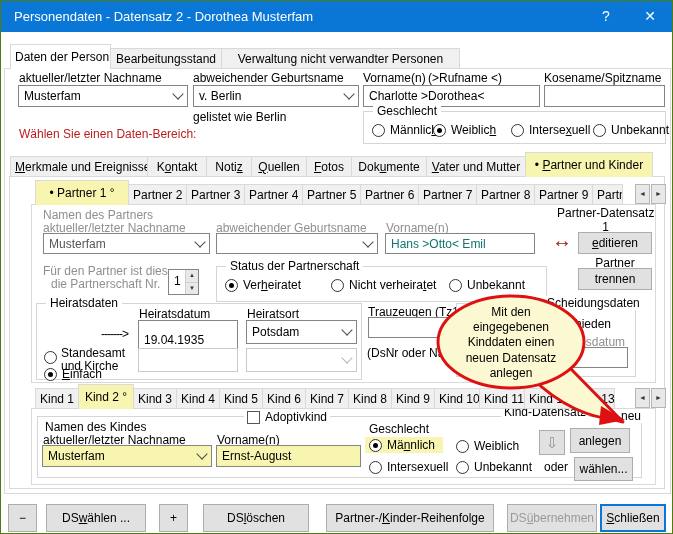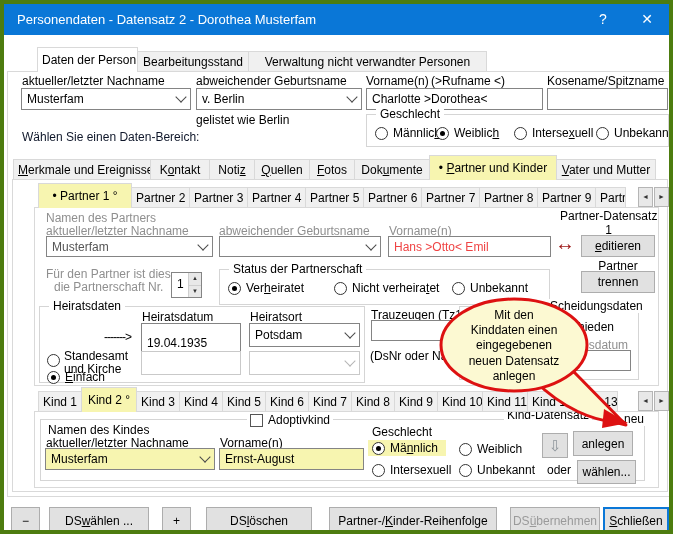--- a/index.html
+++ b/index.html
@@ -1,26 +1,26 @@
 <!DOCTYPE html>
 <html><head>
 <meta charset="utf-8">
 <style>
   html,body{margin:0;padding:0;background:#d8d8d8;}
-  .window{position:relative;width:673px;height:534px;background:#fff;border:4px solid #4d7c0f;
+  .window{position:relative;width:673px;height:534px;background:#fff;border:1px solid #4d7c0f;
           box-sizing:border-box;font-family:"Liberation Sans",sans-serif;font-size:12px;color:#000;
           overflow:hidden;}
   .titlebar{position:absolute;left:0;top:0;width:100%;height:31px;background:#0a77d7;color:#fff;
             display:flex;align-items:center;}
   .titlebar .title{padding-left:13px;font-size:13px;}
   .tb-btn{width:44px;height:31px;line-height:31px;text-align:center;color:#fff;font-size:14px;margin-left:0;}
   .tb-spacer{flex:1;}
   .lbl{position:absolute;white-space:nowrap;}
   .gray{color:#8f8f8f;}
-  .red{color:#0f172a;}
+  .red{color:#b91c1c;}
   .page{position:absolute;background:#fff;border:1px solid #d9d9d9;box-sizing:border-box;}
   .tabstrip{position:absolute;display:flex;align-items:flex-end;z-index:3;}
   .tab{box-sizing:border-box;height:21px;border:1px solid #d9d9d9;background:#f0f0f0;
        text-align:center;padding:3px 4px 0 4px;white-space:nowrap;overflow:hidden;margin-left:-1px;}
   .tab:first-child{margin-left:0;}
   .tab.active{height:25px;background:#fff;border-bottom:none;padding-top:5px;z-index:4;position:relative;}
   .tab.active.yellow{background:#f7f5b0;}
   .scrollbtn{box-sizing:border-box;width:15px;height:20px;background:#e8e8e8;border:1px solid #b5b5b5;
              text-align:center;font-size:7px;line-height:18px;color:#333;margin-left:1px;}
   .input,.combo{position:absolute;box-sizing:border-box;border:1px solid #848484;background:#fff;
@@ -60,21 +60,21 @@
 <div class="window">
 
   <div class="titlebar">
     <span class="title">Personendaten - Datensatz 2 - Dorothea Musterfam</span>
     <span class="tb-spacer"></span>
     <span class="tb-btn">?</span>
     <span class="tb-btn">✕</span>
   </div>
 
   <div class="tabstrip" style="left:9px;top:43px;height:25px;">
-    <div class="tab active" style="width:101px;margin-left:24px;">Daten der Person</div>
+    <div class="tab active" style="width:101px;">Daten der Person</div>
     <div class="tab" style="width:112px;">Bearbeitungsstand</div>
     <div class="tab" style="width:239px;">Verwaltung nicht verwandter Personen</div>
   </div>
   <div class="page" style="left:3px;top:67px;width:667px;height:426px;"></div>
 
   <span class="lbl" style="left:18px;top:70px;">aktueller/letzter Nachname</span>
   <span class="lbl" style="left:192px;top:70px;">abweichender Geburtsname</span>
   <span class="lbl" style="left:362px;top:70px;">Vorname(n)</span>
   <span class="lbl" style="left:427px;top:70px;">(&gt;Rufname &lt;)</span>
   <span class="lbl" style="left:543px;top:70px;">Kosename/Spitzname</span>
@@ -117,22 +117,22 @@
 
   <span class="lbl red" style="left:18px;top:126px;">Wählen Sie einen Daten-Bereich:</span>
 
   <div class="tabstrip" style="left:9px;top:151px;height:25px;">
     <div class="tab" style="width:138px;"><u>M</u>erkmale und Ereignisse</div>
     <div class="tab" style="width:60px;">K<u>o</u>ntakt</div>
     <div class="tab" style="width:46px;">Noti<u>z</u></div>
     <div class="tab" style="width:56px;"><u>Q</u>uellen</div>
     <div class="tab" style="width:46px;"><u>F</u>otos</div>
     <div class="tab" style="width:76px;">Dok<u>u</u>mente</div>
+    <div class="tab" style="width:100px;"><u>V</u>ater und Mutter</div>
     <div class="tab active yellow" style="width:128px;">• <u>P</u>artner und Kinder</div>
-    <div class="tab" style="width:100px;"><u>V</u>ater und Mutter</div>
   </div>
   <div class="page" style="left:8px;top:175px;width:656px;height:313px;"></div>
 
   <div class="tabstrip" style="left:34px;top:179px;height:25px;">
     <div class="tab active yellow" style="width:94px;">• Partner 1 °</div>
     <div class="tab" style="width:59px;">Partner 2</div>
     <div class="tab" style="width:59px;">Partner 3</div>
     <div class="tab" style="width:59px;">Partner 4</div>
     <div class="tab" style="width:59px;">Partner 5</div>
     <div class="tab" style="width:59px;">Partner 6</div>
@@ -151,21 +151,21 @@
   <span class="lbl gray" style="left:385px;top:220px;">Vorname(n)</span>
 
   <div class="combo" style="left:42px;top:232px;width:167px;height:21px;color:#555;">
     <span>Musterfam</span>
     <span class="chev"></span>
   </div>
   <div class="combo" style="left:215px;top:232px;width:162px;height:21px;">
     <span></span>
     <span class="chev"></span>
   </div>
-  <div class="input" style="left:384px;top:232px;width:163px;height:21px;color:#ef4444;">
+  <div class="input" style="left:384px;top:232px;width:150px;height:21px;color:#0f766e;">
     <span>Hans &gt;Otto&lt; Emil</span>
   </div>
 
   <span class="lbl" style="left:551px;top:228px;font-size:20px;font-weight:bold;color:#9b1212;">↔</span>
   <span class="lbl" style="left:556px;top:205px;width:97px;text-align:center;">Partner-Datensatz</span>
   <span class="lbl" style="left:556px;top:219px;width:97px;text-align:center;">1</span>
   <div class="btn" style="left:577px;top:231px;width:74px;height:22px;"><u>e</u>ditieren</div>
   <span class="lbl" style="left:577px;top:255px;width:74px;text-align:center;">Partner</span>
   <div class="btn" style="left:577px;top:267px;width:74px;height:22px;">trennen</div>
 
@@ -299,22 +299,22 @@
   <span class="lbl" style="left:543px;top:459px;">oder</span>
   <div class="btn" style="left:573px;top:456px;width:59px;height:24px;">wählen...</div>
 
   <svg class="bubble-svg" width="230" height="150" viewBox="0 0 230 150">
     <path d="M 120 88 C 150 118, 180 128, 200 130 L 212 133 L 160 80 Z" fill="#fcf9d2" stroke="#dd1111" stroke-width="3" stroke-linejoin="round"></path>
     <ellipse cx="100" cy="53" rx="73" ry="46" fill="#fcf9d2" stroke="#dd1111" stroke-width="3"></ellipse>
     <path d="M 190 117 L 214 131 L 188 136 Z" fill="#dd1111"></path>
   </svg>
   <div class="bubble-text">
     <div>Mit den</div>
+    <div>eingegebenen</div>
     <div>Kinddaten einen</div>
-    <div>eingegebenen</div>
     <div>neuen Datensatz</div>
     <div>anlegen</div>
   </div>
 
   <div class="btn" style="left:7px;top:503px;width:29px;height:28px;">−</div>
   <div class="btn" style="left:45px;top:503px;width:100px;height:28px;">DS <u>w</u>ählen ...</div>
   <div class="btn" style="left:158px;top:503px;width:29px;height:28px;">+</div>
   <div class="btn" style="left:202px;top:503px;width:106px;height:28px;">DS <u>l</u>öschen</div>
   <div class="btn" style="left:325px;top:503px;width:168px;height:28px;">Partner-/<u>K</u>inder-Reihenfolge</div>
   <div class="btn disabled" style="left:506px;top:503px;width:90px;height:28px;">DS <u>ü</u>bernehmen</div>

